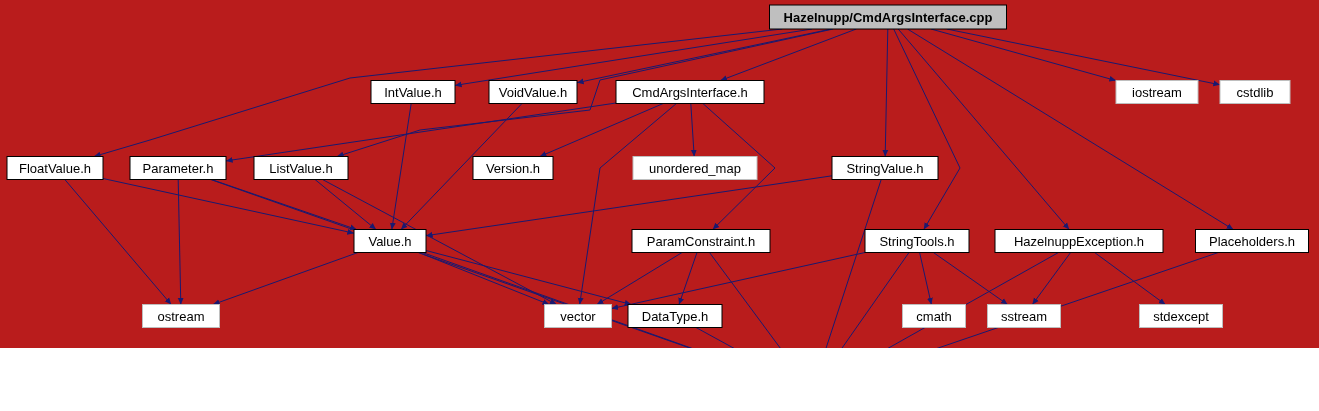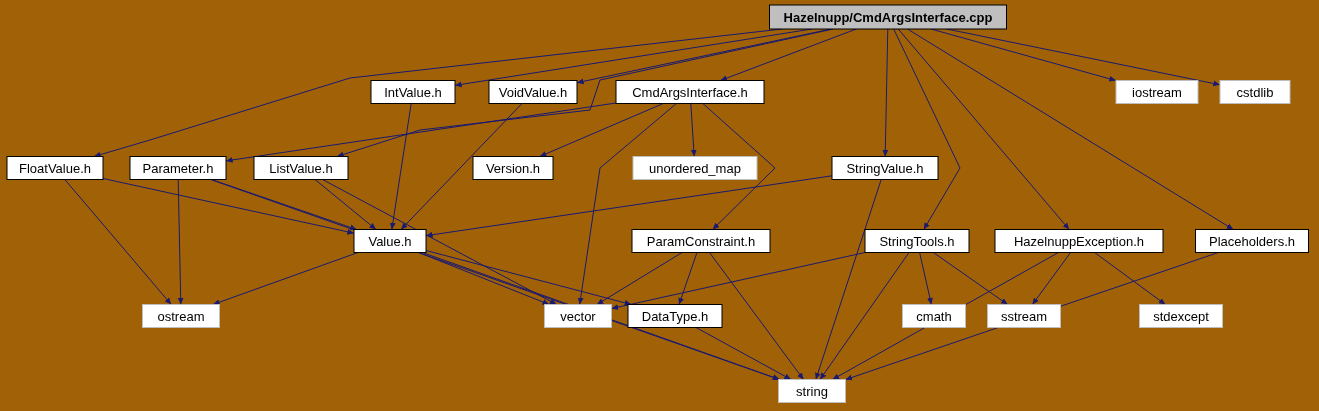--- a/index.html
+++ b/index.html
@@ -2,23 +2,23 @@
 <html><head>
 <meta charset="utf-8">
 <style>
   html, body {
     margin: 0;
     padding: 0;
     background: #ffffff;
   }
   .graph-wrap {
     width: 1319px;
-    height: 411px;
+    height: 348px;
     position: relative;
-    background: #a16207;
+    background: #b91c1c;
   }
   svg {
     display: block;
   }
   svg text {
     font-family: "Liberation Sans", "DejaVu Sans", sans-serif;
     font-size: 13px;
   }
 </style>
 </head>

